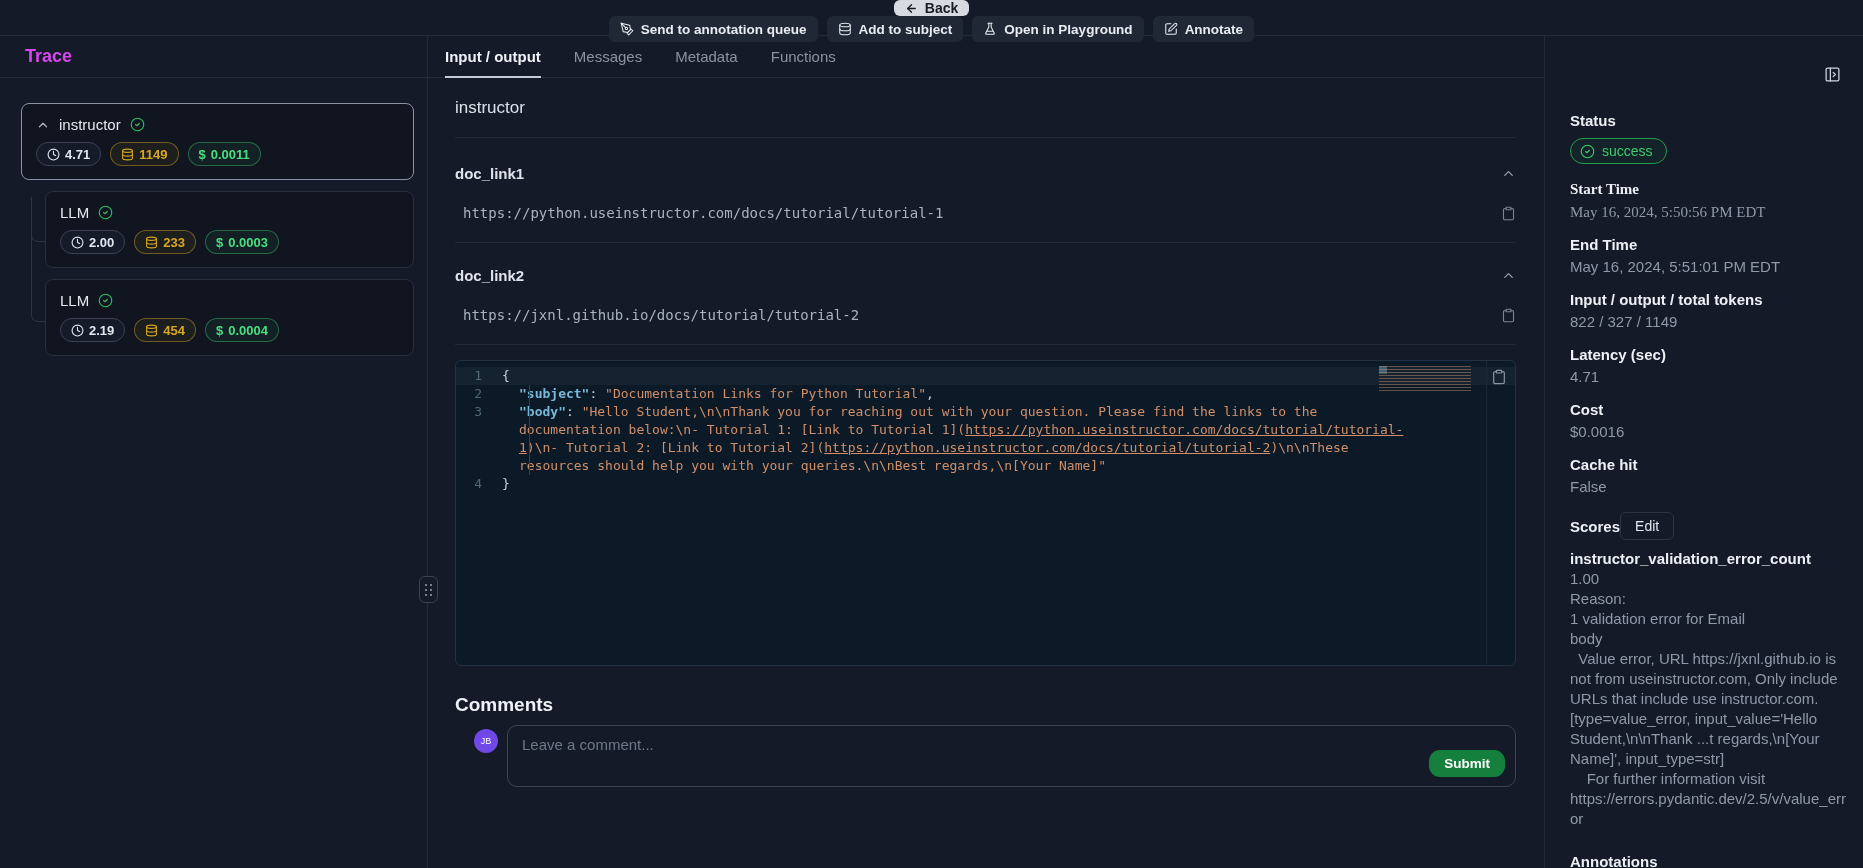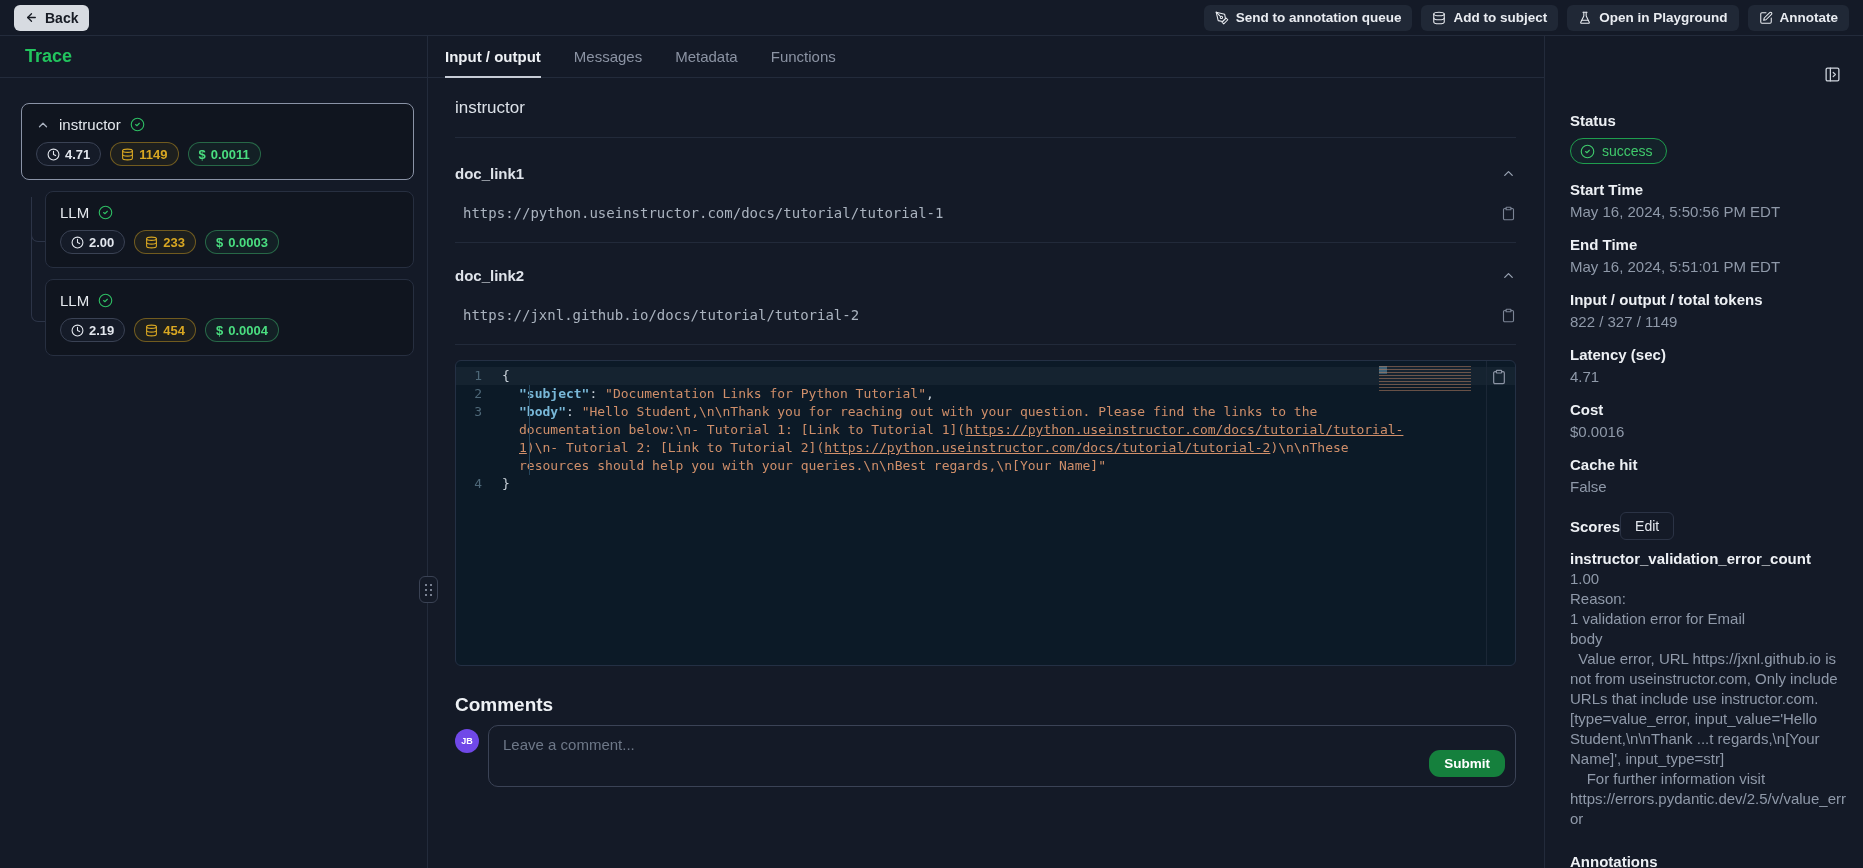--- a/index.html
+++ b/index.html
@@ -2,35 +2,35 @@
 <html><head>
 <meta charset="utf-8">
 <style>
   * { margin:0; padding:0; box-sizing:border-box; }
   html,body { background:#10151f; }
   body { font-family:"Liberation Sans", sans-serif; color:#e6e9ef; }
   .app { position:relative; width:1863px; height:868px; background:#141a27; overflow:hidden; }
 
   
   .topbar { height:36px; display:flex; align-items:center; justify-content:space-between;
-            padding:0 14px; border-bottom:1px solid #232b3b; }
+            padding:0 14px; border-bottom:1px solid #232b3b;flex-direction:column; }
   .back-btn { display:inline-flex; align-items:center; gap:7px; background:#d7dbe1; color:#171b24;
               border:none; border-radius:6px; height:26px; padding:0 11px; font-size:14px; font-weight:600; cursor:pointer; }
   .tb-actions { display:flex; gap:9px; }
   .tb-btn { display:inline-flex; align-items:center; gap:7px; background:#202836; color:#e9ecf1;
             border:none; border-radius:6px; height:26px; padding:0 11px; font-size:13.5px; font-weight:600; cursor:pointer; }
   .tb-btn svg, .back-btn svg { flex:0 0 auto; }
 
   
   .columns { position:relative; display:flex; height:832px; }
 
   
   .sidebar { width:428px; flex:0 0 428px; border-right:1px solid #232b3b; }
   .sidebar-header { height:42px; display:flex; align-items:center; padding:0 25px;
-                    border-bottom:1px solid #232b3b; font-size:18px; font-weight:600; color:#22c55e; }
+                    border-bottom:1px solid #232b3b; font-size:18px; font-weight:600; color:#d946ef; }
   .tree { position:relative; }
   .node { position:relative; border:1px solid #272f40; border-radius:8px; background:#10151f;
           padding:12px 14px 13px; cursor:pointer; }
   .node.root { margin:25px 13px 11px 21px; }
   .node.child { margin:0 13px 11px 45px; }
   .node.selected { border-color:#8a93a6; }
   .node-row1 { display:flex; align-items:center; gap:9px; }
   .node-name { font-size:15px; font-weight:500; color:#e5e9ee; }
   .node-row2 { display:flex; gap:9px; margin-top:9px; }
   .badge { display:inline-flex; align-items:center; gap:5px; height:24px; padding:0 10px;
@@ -85,36 +85,36 @@
     background:
       repeating-linear-gradient(180deg, rgba(208,143,106,.55) 0 1px, transparent 1px 3px),
       linear-gradient(90deg, rgba(121,184,216,.5) 0 8px, transparent 8px);
     background-size:92% 100%, 100% 30%; background-repeat:no-repeat; }
   .editor-copy { position:absolute; top:8px; right:8px; color:#8b93a3; }
 
   
   .comments-h { margin-top:28px; }
   .comment-row { display:flex; align-items:flex-start; gap:9px; margin-top:9px; }
   .avatar { width:24px; height:24px; border-radius:50%; background:#7048e8; color:#fff; font-size:9px;
-            font-weight:700; display:flex; align-items:center; justify-content:center; margin-top:4px; }
+            font-weight:400; display:flex; align-items:center; justify-content:center; margin-top:4px;margin-left:19px; }
   .comment-box { position:relative; flex:1; height:62px; border:1px solid #3b4356; border-radius:10px; }
   .comment-box textarea { width:100%; height:100%; background:transparent; border:none; outline:none; resize:none;
             color:#dfe4ea; font-family:"Liberation Sans", sans-serif; font-size:15px; padding:10px 14px; }
   .comment-box textarea::placeholder { color:#6e7888; }
   .submit-btn { position:absolute; right:10px; bottom:9px; background:#15803d; color:#fff; border:none;
             border-radius:11px; padding:6px 15px; font-size:13.5px; font-weight:600; cursor:pointer; }
 
   
   .rightpanel { width:318px; flex:0 0 318px; position:relative; padding:76px 15px 0 25px; font-size:15px; }
   .panel-toggle { position:absolute; top:30px; right:22px; color:#cfd5de; }
   .rp-label { font-size:15px; font-weight:700; color:#edf0f4; }
   .status-badge { display:inline-flex; align-items:center; gap:7px; margin-top:9px; border:1px solid #1f9d4e;
             color:#3fca6b; background:rgba(34,197,94,.05); border-radius:13px; padding:4px 13px 4px 9px; font-size:14px; }
   .rp-group { margin-top:15px; }
-  .rp-group.after-badge { margin-top:17px; }
+  .rp-group.after-badge { margin-top:17px;font-family:Liberation Serif, serif; }
   .rp-value { color:#8f99a9; margin-top:5px; line-height:18px; }
   .scores-header { display:flex; align-items:center; justify-content:flex-start; margin-top:16px; }
   .edit-btn { background:transparent; border:1px solid #2b3345; border-radius:6px; color:#e3e7ee;
             padding:5px 14px; font-size:14px; cursor:pointer; }
   .score-name { font-size:15px; font-weight:700; color:#edf0f4; margin-top:9px; line-height:20px; }
   .score-body { color:#8f99a9; line-height:20px; }
   .score-body div { white-space:pre-wrap; overflow-wrap:break-word; }
   .annotations-h { font-size:15px; font-weight:700; color:#edf0f4; margin-top:24px; }
   svg { display:block; }
 </style>

